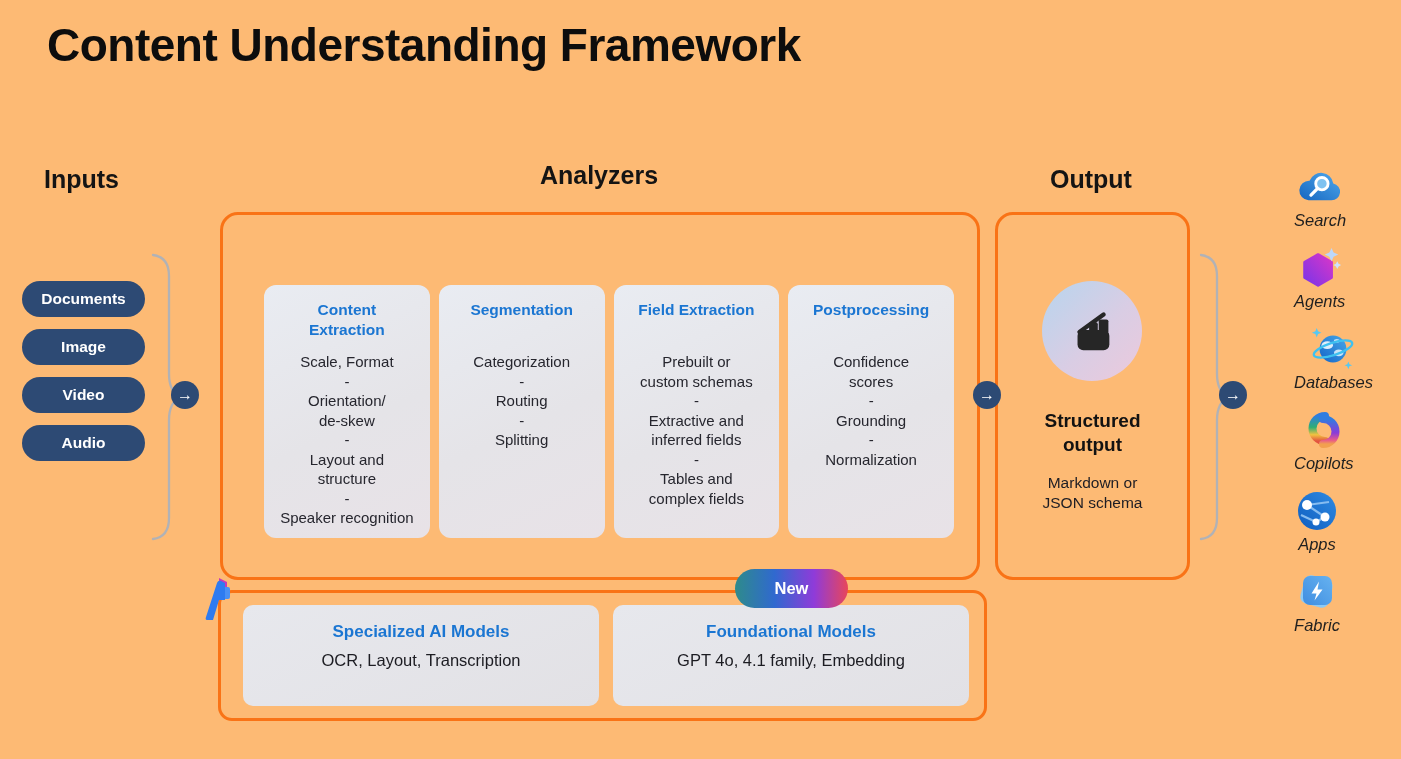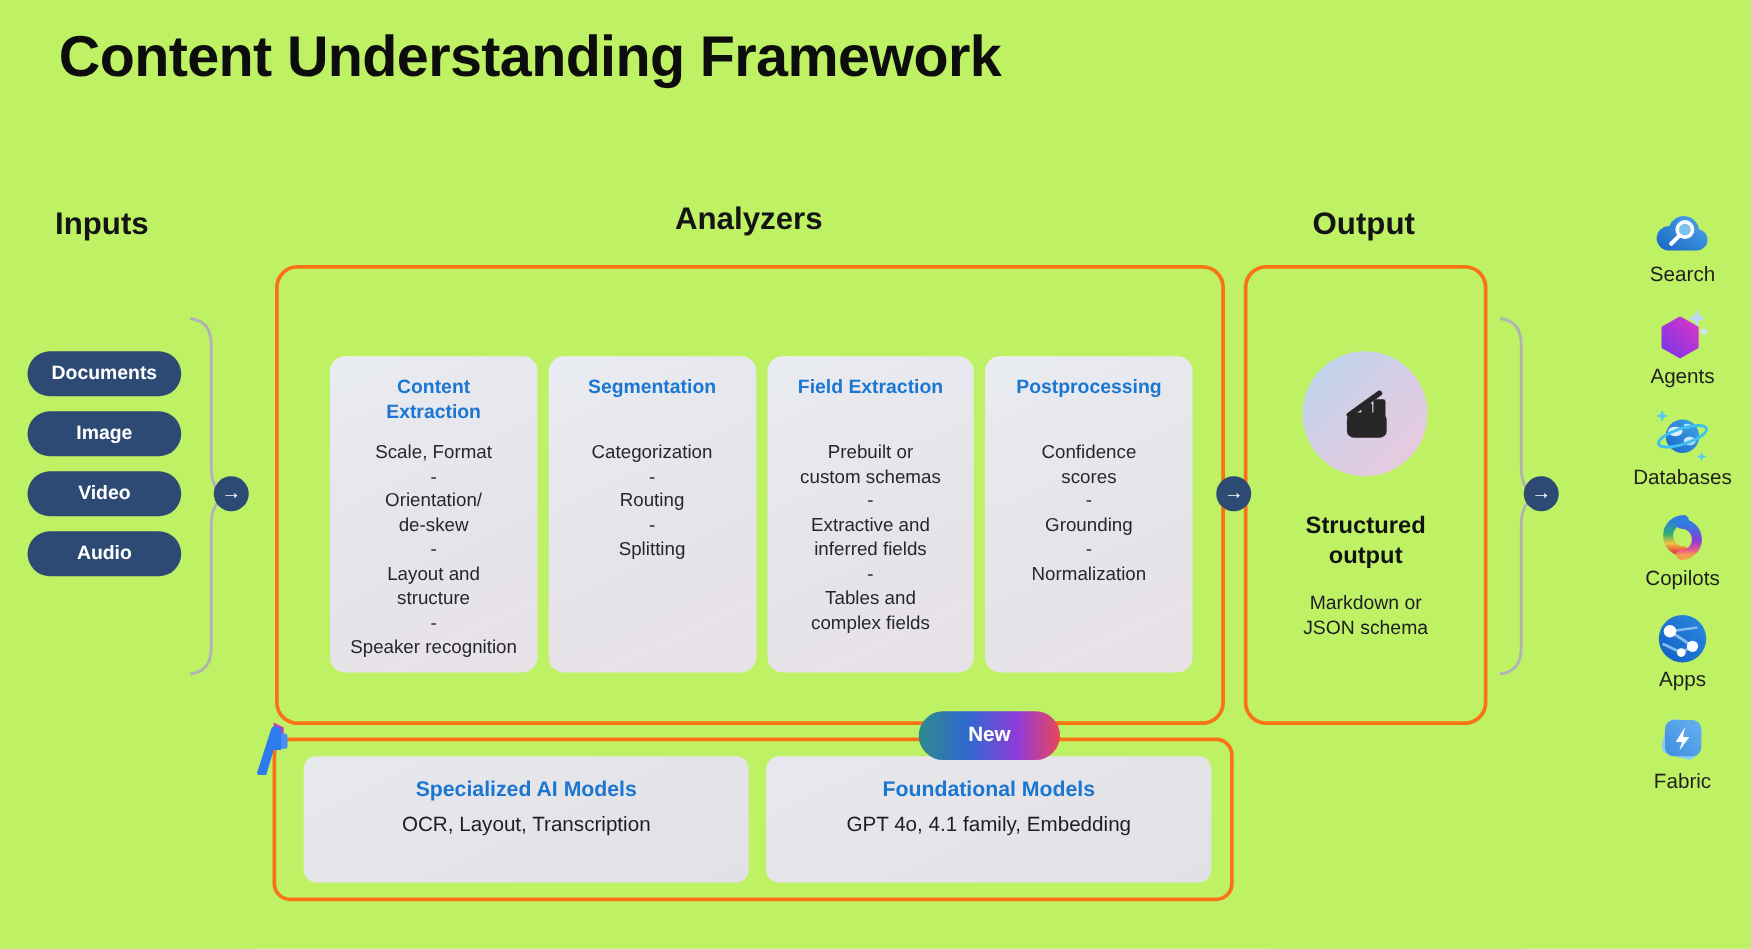--- a/index.html
+++ b/index.html
@@ -1,17 +1,17 @@
 <!DOCTYPE html>
 <html><head>
 <meta charset="utf-8">
 <style>
   html,body{margin:0;padding:0;}
   body{font-family:"Liberation Sans",sans-serif;background:#f1f1f2;}
-  .stage{position:relative;width:1401px;height:759px;background:#bef264;overflow:hidden;}
+  .stage{position:relative;width:1401px;height:759px;background:#fdba74;overflow:hidden;}
 
   .title{position:absolute;left:47px;top:18px;font-size:46px;font-weight:700;color:#0d0d0d;letter-spacing:-0.5px;}
 
   .sec-label{position:absolute;font-size:25px;font-weight:700;color:#141414;white-space:nowrap;}
   .sec-inputs{left:44px;top:165px;}
   .sec-analyzers{left:599px;top:161px;transform:translateX(-50%);}
   .sec-output{left:1091px;top:165px;transform:translateX(-50%);}
 
   
   .pills{position:absolute;left:22px;top:281px;width:123px;display:flex;flex-direction:column;gap:12px;}
@@ -58,21 +58,21 @@
   .mcard-title{color:#1b76d2;font-weight:700;font-size:17px;}
   .mcard-sub{margin-top:9px;font-size:16.5px;color:#1c1c22;}
 
   .new-badge{position:absolute;left:735px;top:569px;width:113px;height:39px;border-radius:20px;z-index:8;
              background:linear-gradient(90deg,#2e8b8b 0%,#3069cf 35%,#8f3bd9 70%,#e8465a 100%);
              color:#fff;font-size:16.5px;font-weight:700;display:flex;align-items:center;justify-content:center;}
 
   .foundry{position:absolute;left:204px;top:576px;width:36px;height:46px;z-index:9;}
 
   
-  .dests{position:absolute;left:1294px;top:164px;width:104px;display:flex;flex-direction:column;gap:13px;align-items:center;}
+  .dests{position:absolute;left:1294px;top:164px;width:104px;display:flex;flex-direction:column;gap:13px;align-items:flex-start;font-style:italic;}
   .dest{display:flex;flex-direction:column;align-items:center;height:68px;}
   .dest-icon{width:46px;height:46px;display:flex;align-items:center;justify-content:center;}
   .dest-label{margin-top:1px;font-size:16.5px;color:#1f1f1f;}
 </style>
 </head>
 <body>
 
 <div class="stage">
 
   <div class="title">Content Understanding Framework</div>

